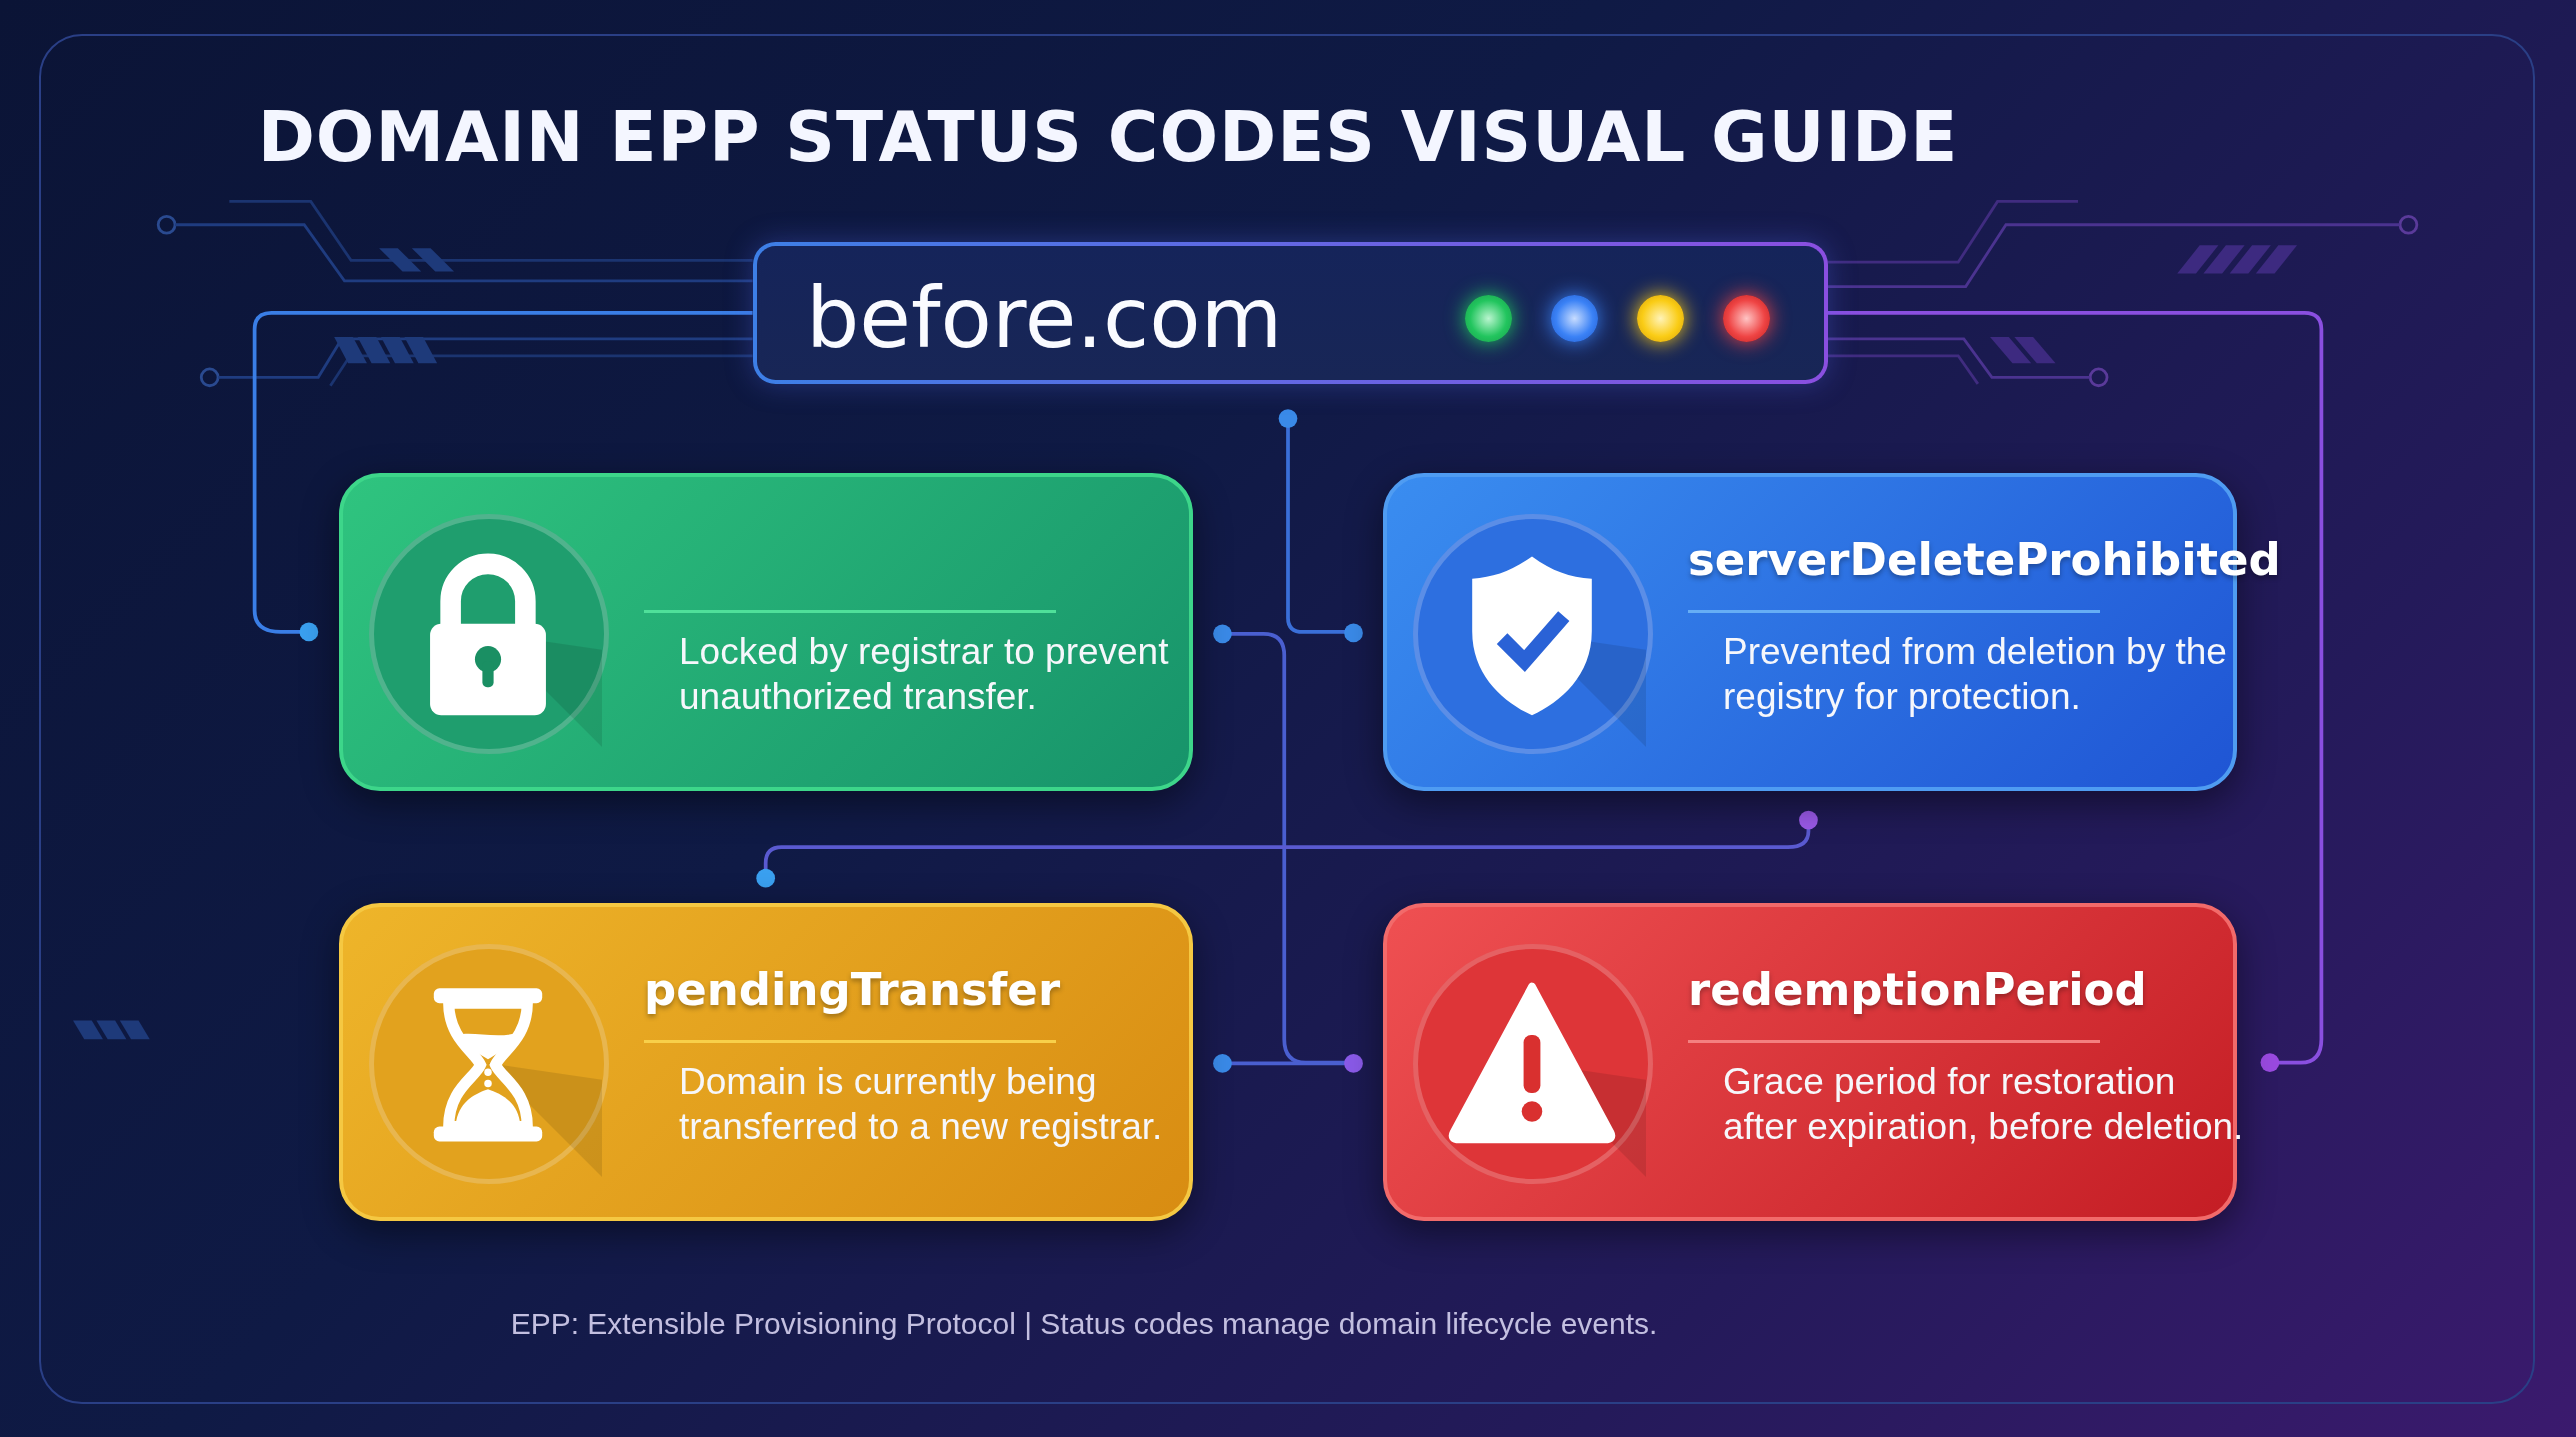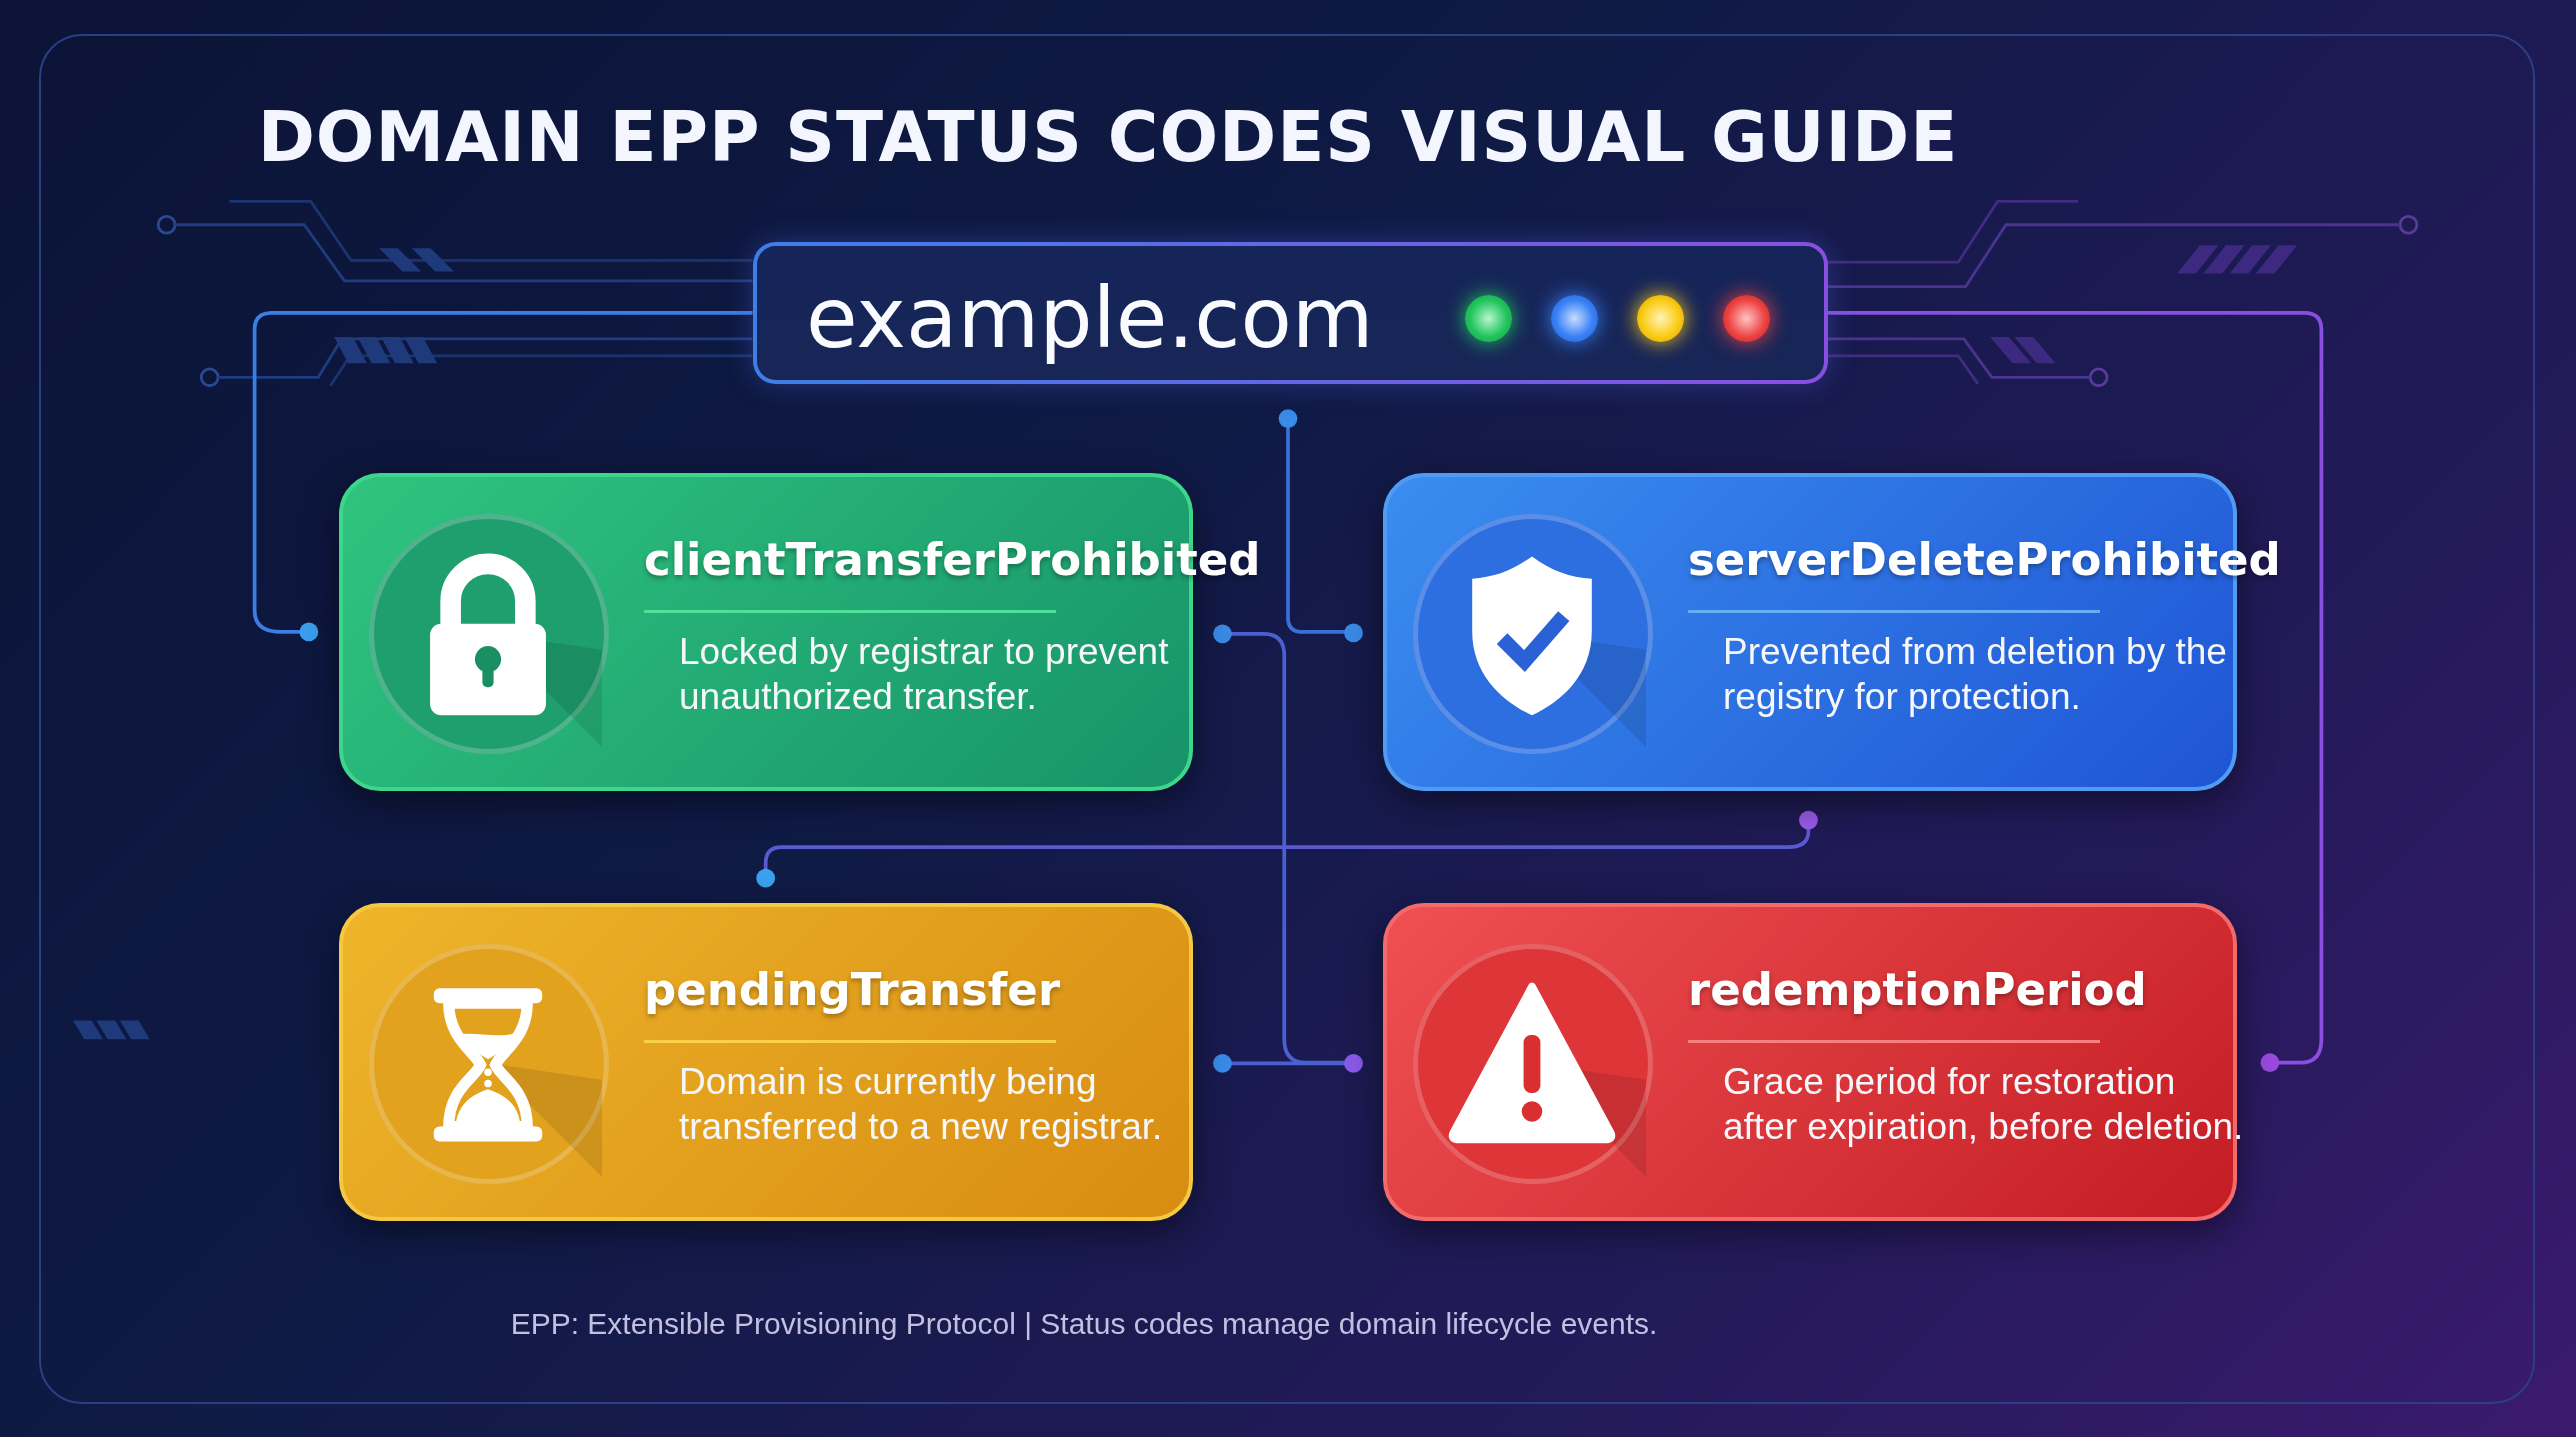--- a/index.html
+++ b/index.html
@@ -97,40 +97,39 @@
     <circle cx="1932" cy="876" r="10" fill="#9a5ae8"></circle>
     <circle cx="1306" cy="1136" r="10" fill="#3a8ae8"></circle>
     <circle cx="1446" cy="1136" r="10" fill="#8a5ae8"></circle>
     <circle cx="2425" cy="1135" r="10" fill="#9a4ae0"></circle>
   </g>
 </svg>
 
 <div class="title">DOMAIN EPP STATUS CODES VISUAL GUIDE</div>
 
 <div class="domainbar">
-  <div class="domaintext">example.com</div>
+  <div class="domaintext">before.com</div>
   <div class="dots">
     <div class="dot" style="background:radial-gradient(circle,#b9f5cf 0%,#22c55e 55%,#16994a 100%);box-shadow:0 0 20.6px #22c55e;"></div>
     <div class="dot" style="background:radial-gradient(circle,#c7dcff 0%,#3b82f6 55%,#1e56c8 100%);box-shadow:0 0 20.6px #3b82f6;"></div>
     <div class="dot" style="background:radial-gradient(circle,#fff3b8 0%,#facc15 55%,#d19a0a 100%);box-shadow:0 0 20.6px #facc15;"></div>
     <div class="dot" style="background:radial-gradient(circle,#ffc4c4 0%,#ef4444 55%,#b91c1c 100%);box-shadow:0 0 20.6px #ef4444;"></div>
   </div>
 </div>
 
 <div class="card green">
   <div class="circle">
     <svg viewBox="0 0 244 244">
       <path d="M122 122 L244 244 L244 140 Z" fill="rgba(0,0,0,0.10)"></path>
       <path d="M82 118 V88 a40 40 0 0 1 80 0 V118" fill="none" stroke="#fff" stroke-width="22"></path>
       <rect x="60" y="112" width="124" height="98" rx="12" fill="#fff"></rect>
       <circle cx="122" cy="150" r="14" fill="#1a8f63"></circle>
       <rect x="116" y="152" width="12" height="28" rx="5" fill="#1a8f63"></rect>
     </svg>
   </div>
-  <div class="name">clientTransferProhibited</div>
   <div class="rule"></div>
   <div class="desc">Locked by registrar to prevent unauthorized transfer.</div>
 </div>
 
 <div class="card blue">
   <div class="circle">
     <svg viewBox="0 0 244 244">
       <path d="M122 122 L244 244 L244 140 Z" fill="rgba(0,0,0,0.10)"></path>
       <path d="M122 40 C100 56 82 62 58 64 V120 C58 168 92 196 122 210 C152 196 186 168 186 120 V64 C162 62 144 56 122 40 Z" fill="#fff"></path>
       <path d="M90 128 L114 152 L156 104" fill="none" stroke="#2a62d6" stroke-width="16"></path>

